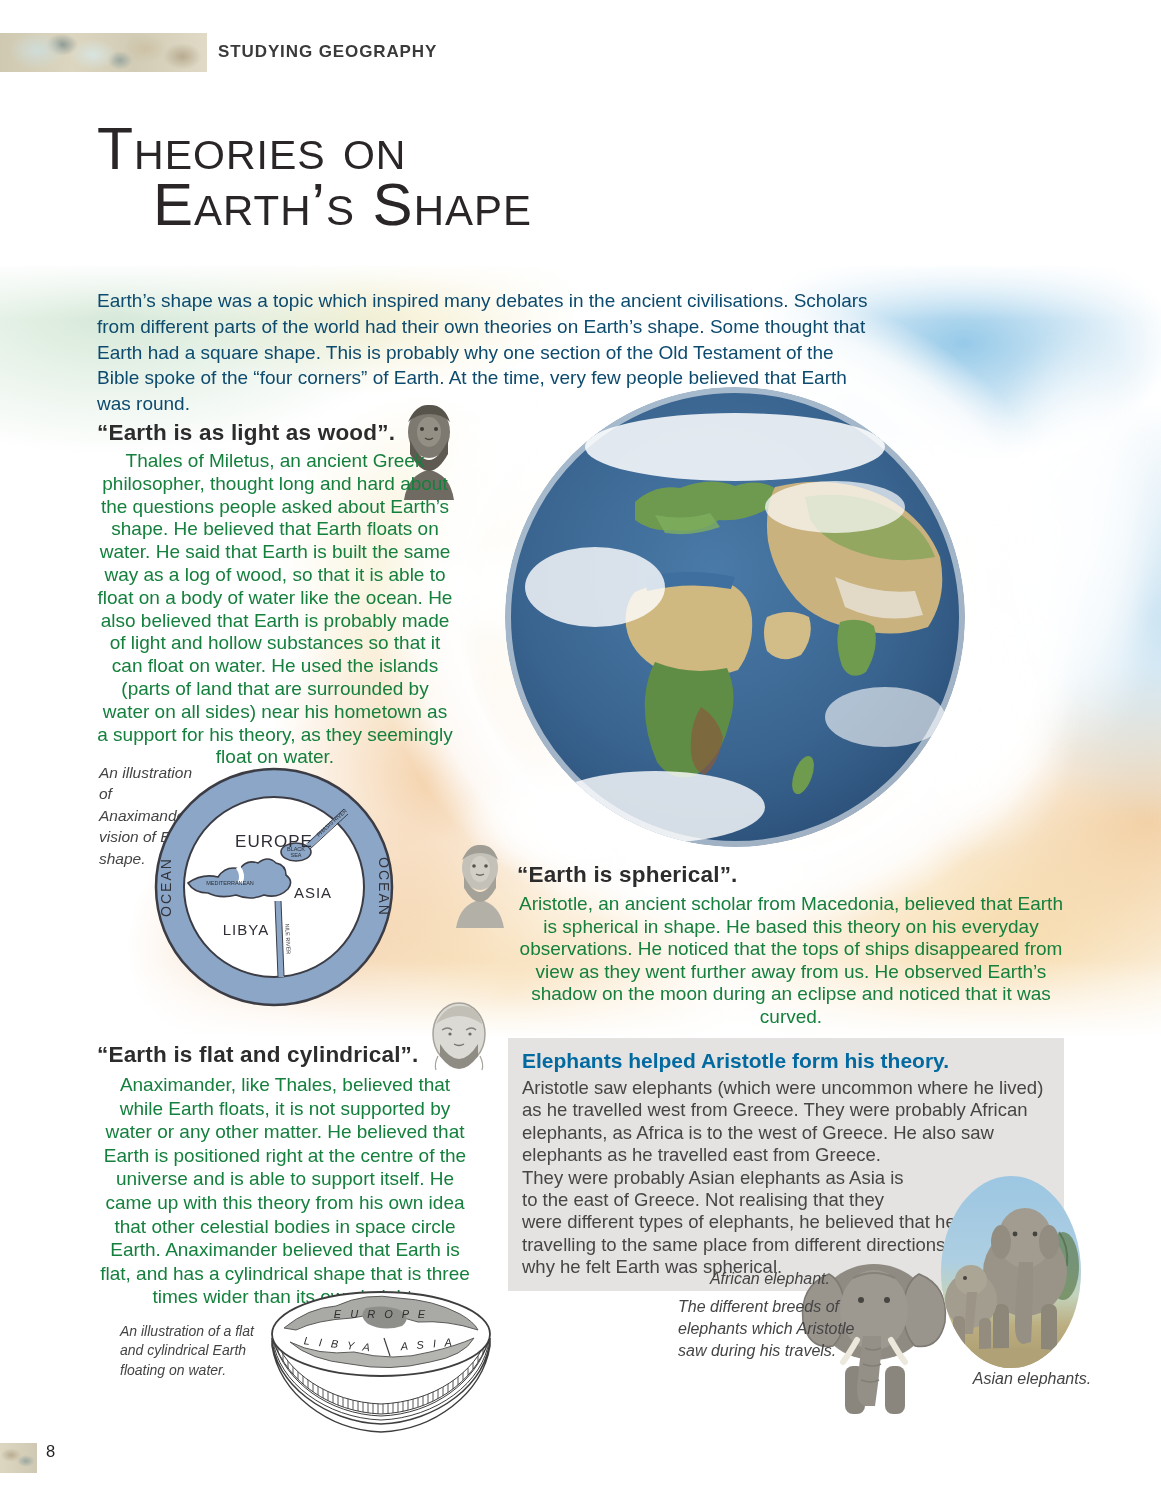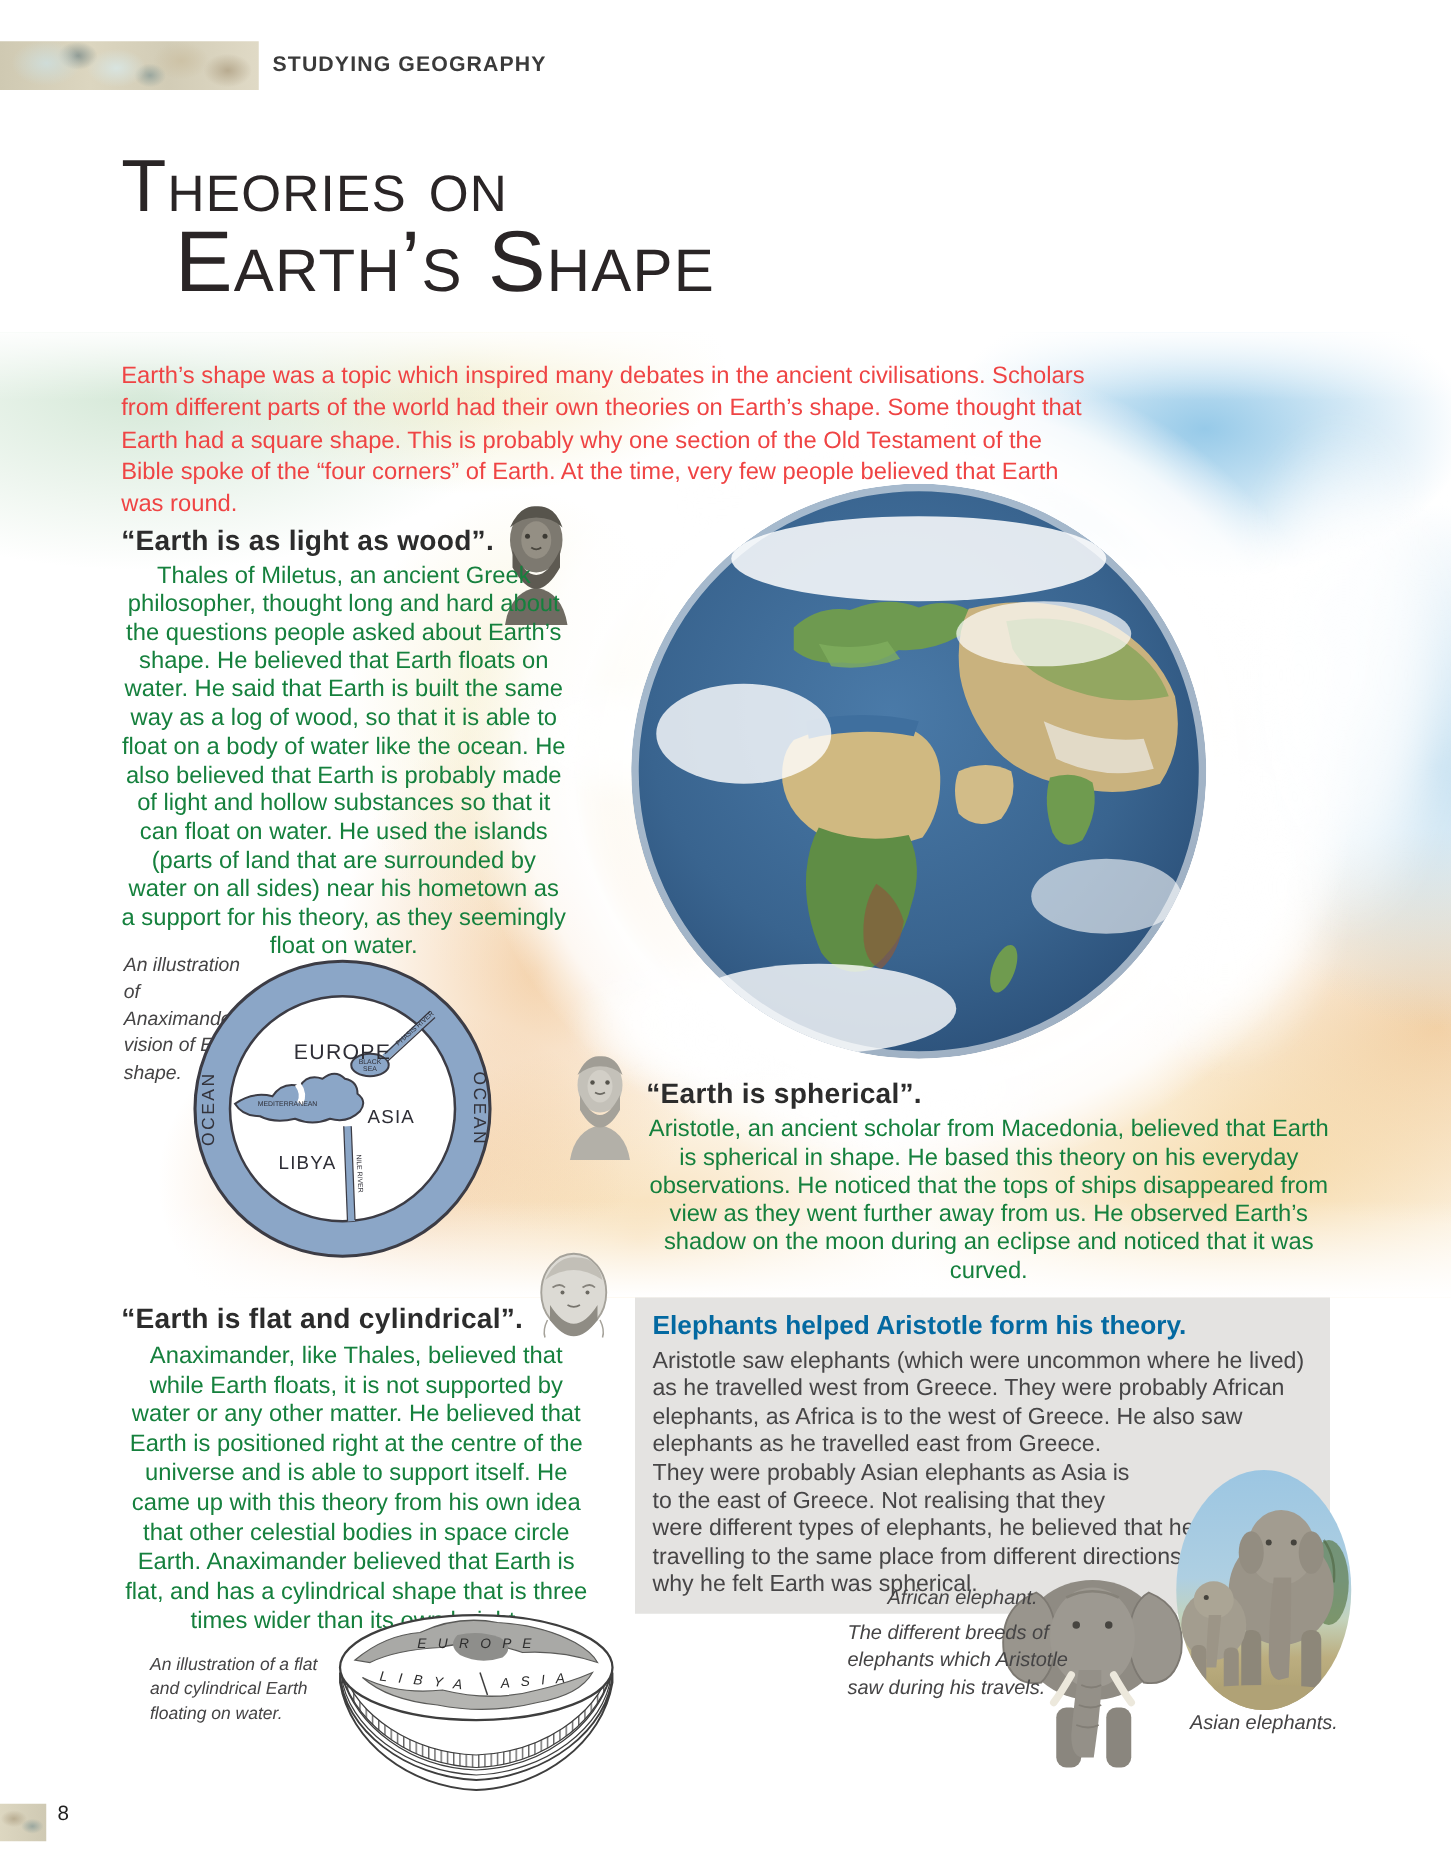--- a/index.html
+++ b/index.html
@@ -23,24 +23,24 @@
       linear-gradient(90deg,#cfc9b2 0%,#dcd6c0 35%,#d2ccb6 65%,#e0dac6 100%);
   }
   .hdr-title{
     left:218px;top:42px;font-size:17px;font-weight:bold;
     letter-spacing:.9px;color:#3a3a3a;
   }
 
   
   .title-block{left:97px;top:120px;line-height:1;color:#2a2526;}
   .title-l1{font-size:59px;font-variant:small-caps;letter-spacing:1px;}
-  .title-l2{font-size:69px;font-variant:small-caps;letter-spacing:1px;margin:-4px 0 0 43px;}
-
-  
-  .intro{left:97px;top:288px;width:780px;font-size:19px;line-height:1.36;color:#ef4444;}
+  .title-l2{font-size:60px;font-variant:small-caps;letter-spacing:1px;margin:-4px 0 0 56px;}
+
+  
+  .intro{left:97px;top:288px;width:780px;font-size:19px;line-height:1.36;color:#0c4a6e;}
 
   
   .art{
     left:0;top:266px;width:1161px;height:772px;
     background:
       linear-gradient(to bottom, rgba(255,255,255,.9) 0%, rgba(255,255,255,0) 7%, rgba(255,255,255,0) 90%, #ffffff 100%),
       radial-gradient(ellipse 300px 170px at 83% 10%, rgba(139,196,230,.9) 0%, rgba(139,196,230,0) 70%),
       radial-gradient(ellipse 240px 300px at 99% 45%, rgba(150,200,230,.55) 0%, rgba(150,200,230,0) 70%),
       radial-gradient(ellipse 420px 200px at 10% 6%, rgba(205,228,208,.85) 0%, rgba(205,228,208,0) 72%),
       radial-gradient(ellipse 300px 140px at 32% 4%, rgba(243,236,198,.9) 0%, rgba(243,236,198,0) 70%),
@@ -99,21 +99,21 @@
   .eb-spacer{float:right;width:138px;height:128px;shape-outside:inset(86px 0 0 0);}
 
   .oval-asian{
     left:941px;top:1176px;width:140px;height:192px;border-radius:50%;overflow:hidden;
     background:linear-gradient(to bottom,#9cc6e2 0%,#aecfe2 45%,#c3d3bc 62%,#bcae80 78%,#a89a6c 100%);
   }
   .african-wrap{left:795px;top:1238px;width:158px;height:180px;}
 
   .cap-african{left:695px;top:1268px;width:135px;text-align:right;font-size:16px;}
   .cap-breeds{left:678px;top:1296px;width:182px;font-size:16px;}
-  .cap-asian{left:952px;top:1368px;width:160px;font-size:16px;}
+  .cap-asian{left:952px;top:1368px;width:160px;font-size:16px;text-align:center;}
 
   
   .cyl-fig{left:266px;top:1286px;width:230px;height:158px;}
   .cap-cyl{left:120px;top:1322px;width:160px;font-size:14px;}
 
   
   .foot-thumb{
     left:0;top:1443px;width:37px;height:30px;
     background:
       radial-gradient(ellipse 14px 9px at 30% 40%, #b9ad92 0%, rgba(185,173,146,0) 75%),

